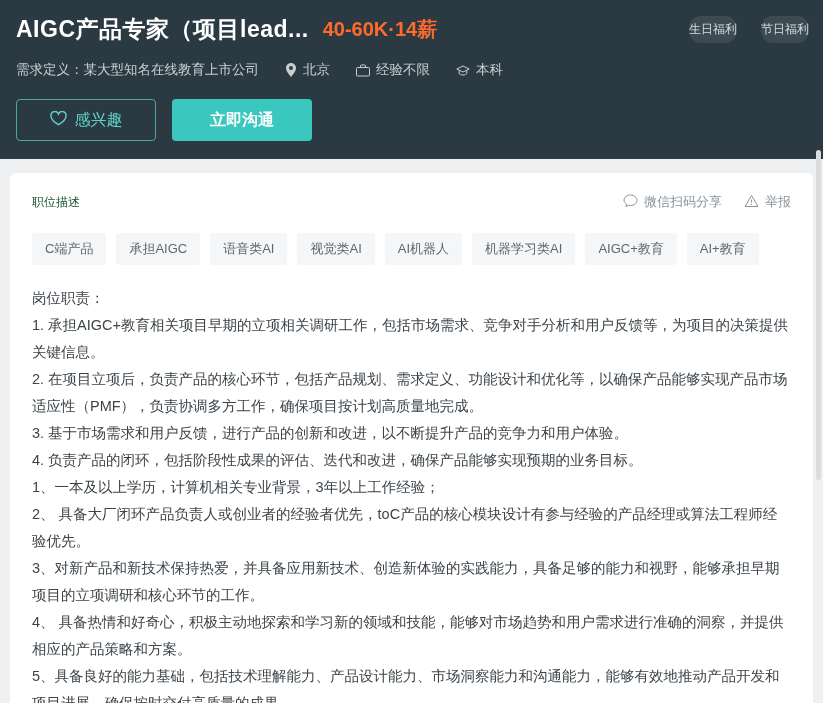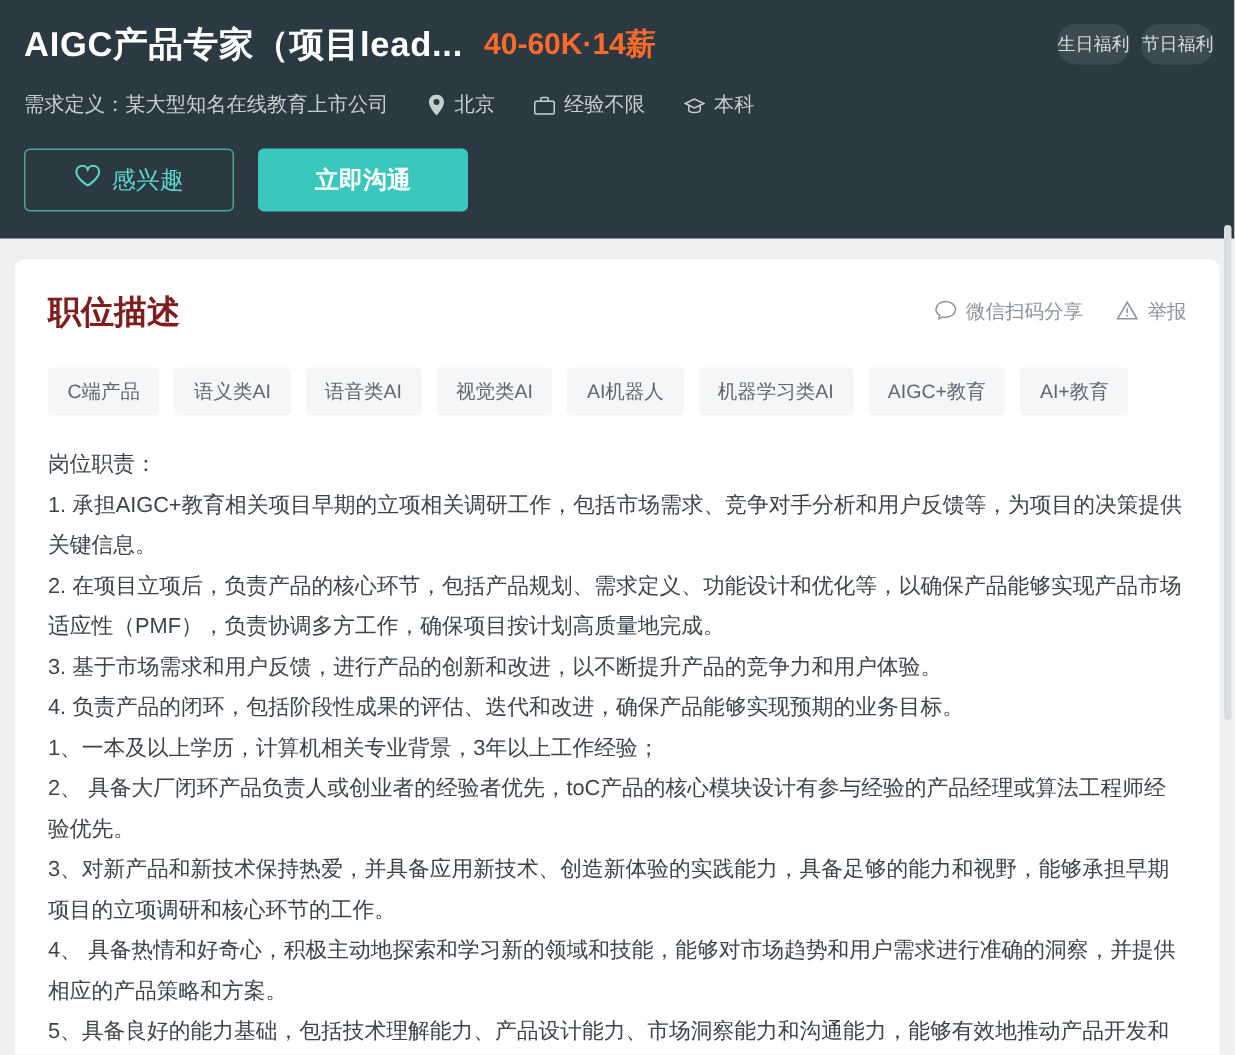--- a/index.html
+++ b/index.html
@@ -48,20 +48,21 @@
     display: flex;
     gap: 8px;
   }
   .welfare-tag {
     background: #3c4a52;
     color: #d6dbde;
     font-size: 12px;
     padding: 5px 0;
     border-radius: 12px;
     white-space: nowrap;
+    margin-left: 16px;
   }
 
   .meta-row {
     display: flex;
     align-items: center;
     margin-top: 16px;
     color: #c8cfd3;
     font-size: 13.5px;
     gap: 0;
   }
@@ -115,23 +116,23 @@
     height: 548px;
     position: relative;
     overflow: hidden;
   }
   .card-head {
     display: flex;
     align-items: center;
     justify-content: space-between;
   }
   .section-title {
-    font-size: 22px;
-    font-weight: bold;
-    color: #7f1d1d;
+    font-size: 12px;
+    font-weight: normal;
+    color: #14532d;
   }
   .card-actions {
     display: flex;
     gap: 22px;
     align-items: center;
     color: #8b949a;
     font-size: 13px;
   }
   .card-action {
     display: flex;
@@ -259,21 +260,21 @@
                 <circle cx="7.5" cy="10.4" r="0.6" fill="#8b949a"></circle>
               </svg>
           </span>
           <span>举报</span>
         </div>
       </div>
     </div>
 
     <div class="skill-tags">
       <span class="skill-tag">C端产品</span>
-      <span class="skill-tag">语义类AI</span>
+      <span class="skill-tag">承担AIGC</span>
       <span class="skill-tag">语音类AI</span>
       <span class="skill-tag">视觉类AI</span>
       <span class="skill-tag">AI机器人</span>
       <span class="skill-tag">机器学习类AI</span>
       <span class="skill-tag">AIGC+教育</span>
       <span class="skill-tag">AI+教育</span>
     </div>
 
     <div class="desc">
       <p>岗位职责：</p>

